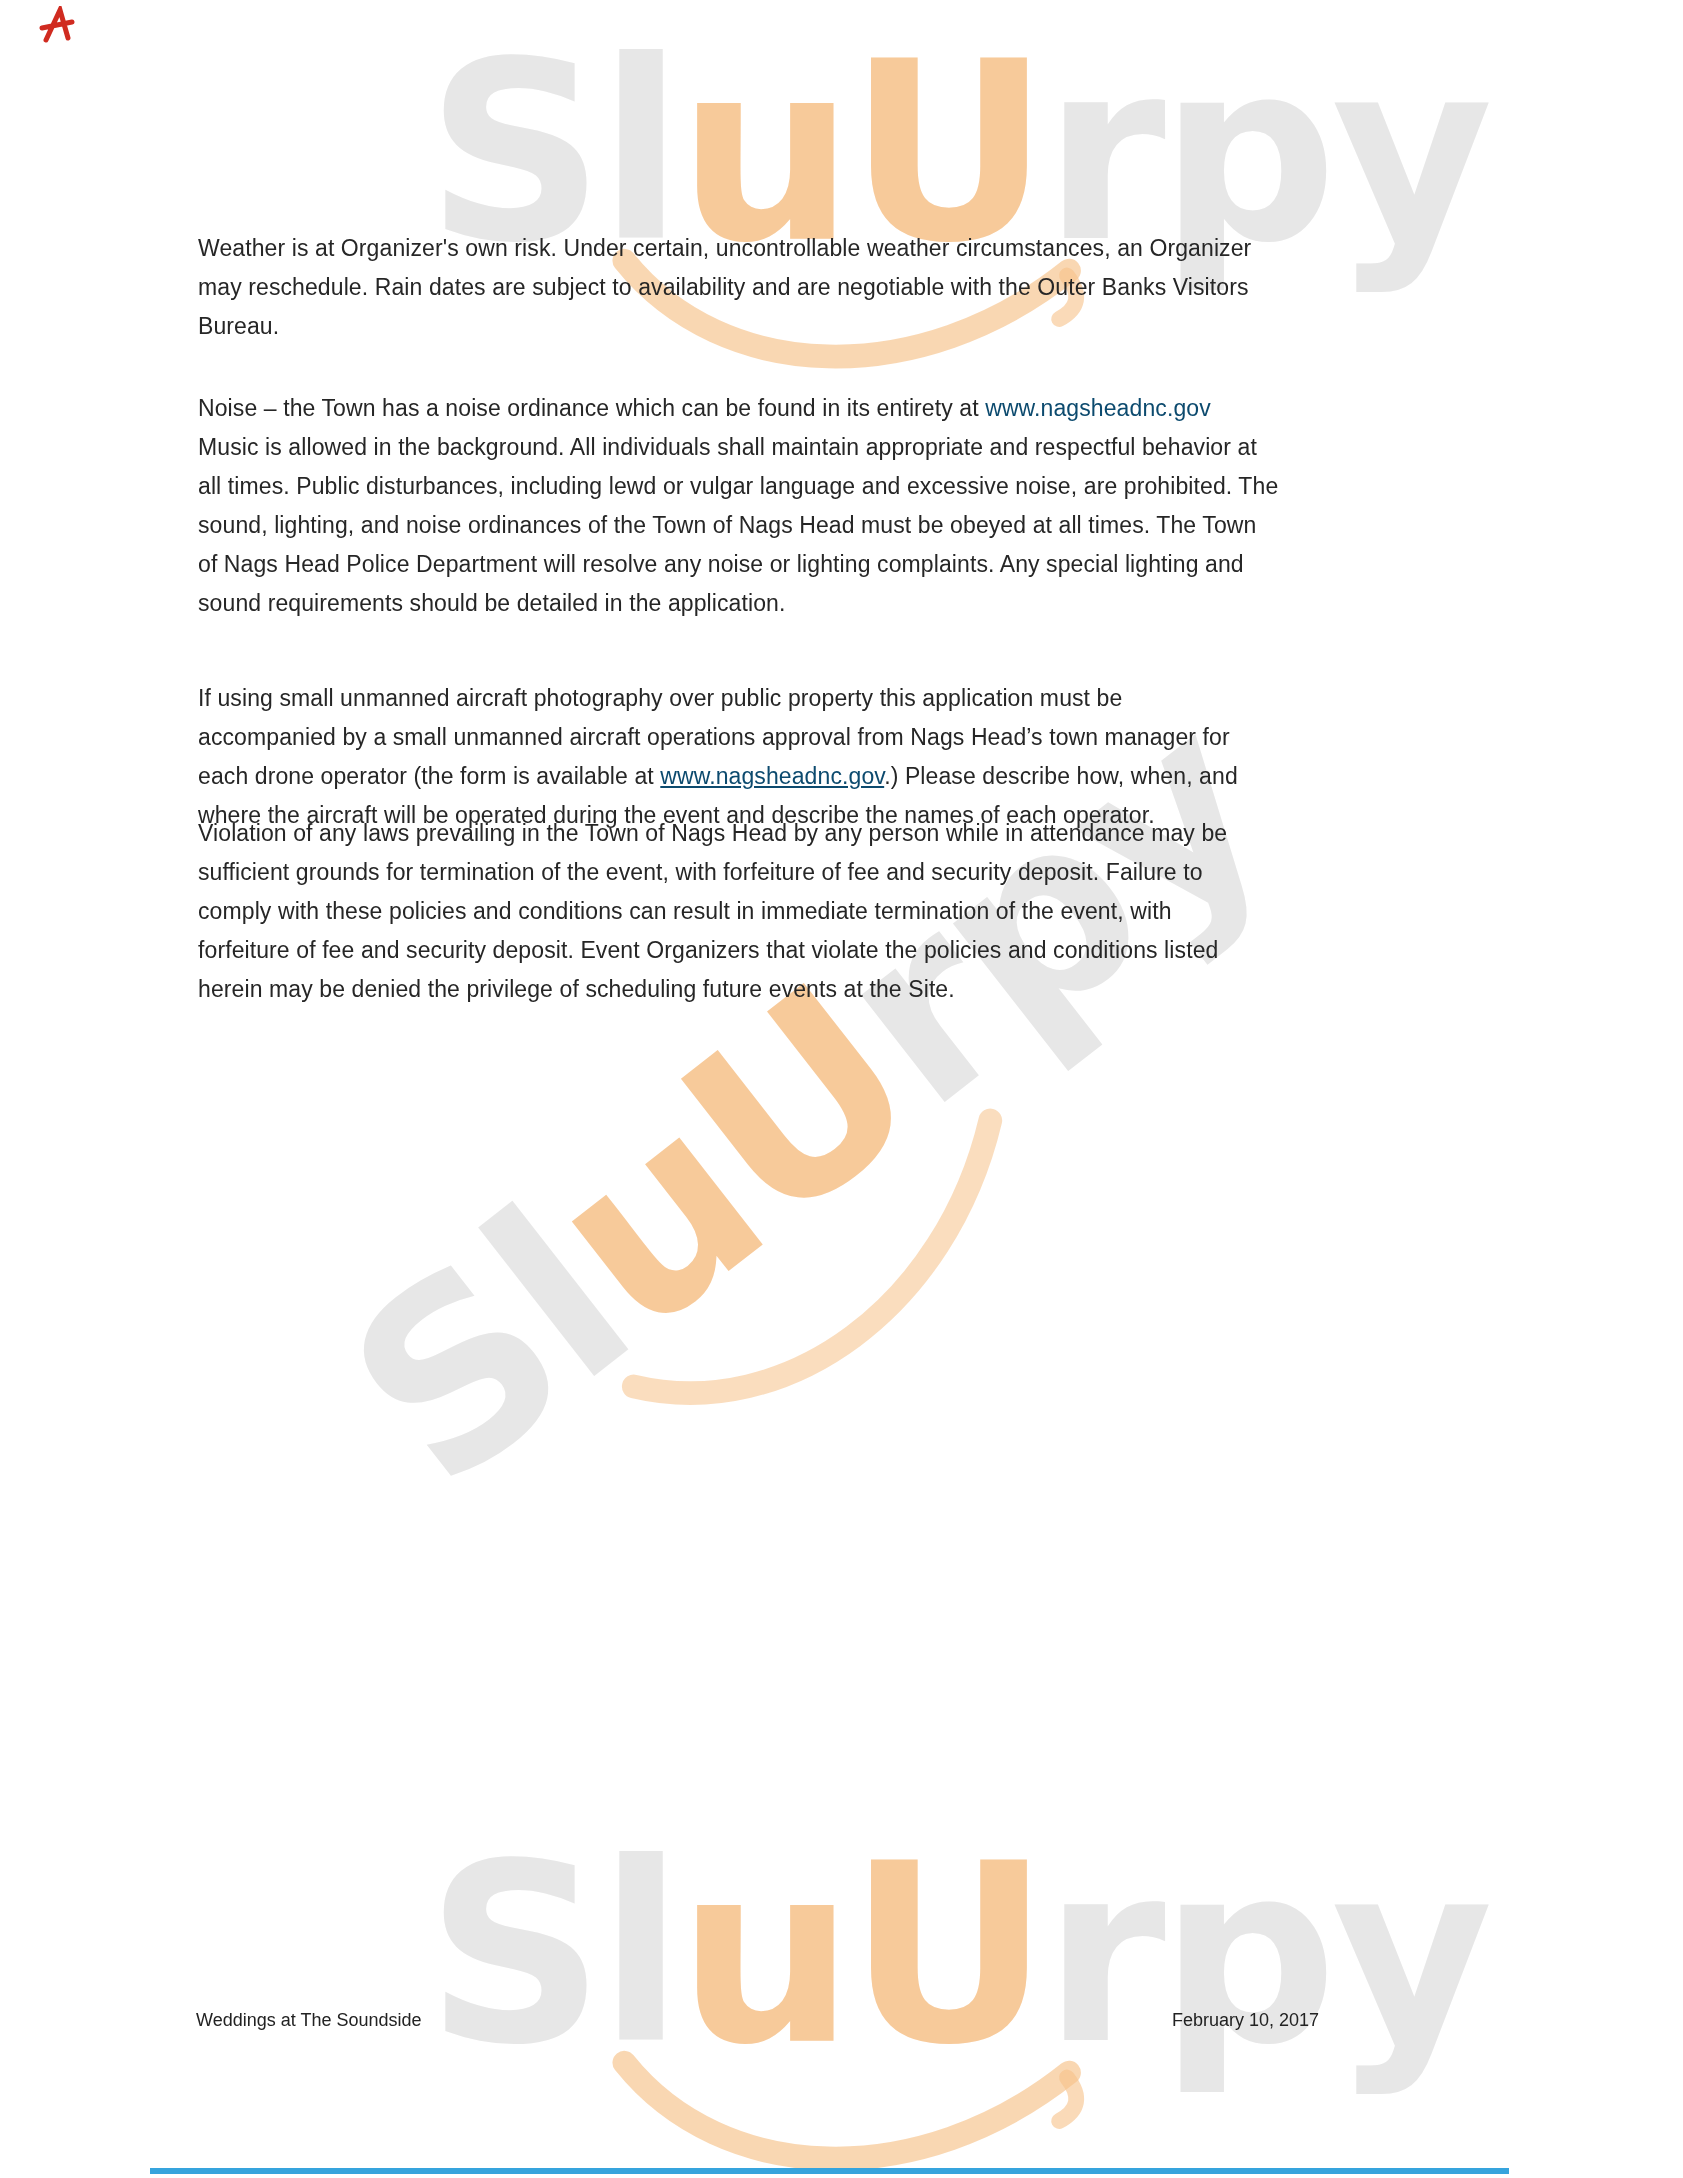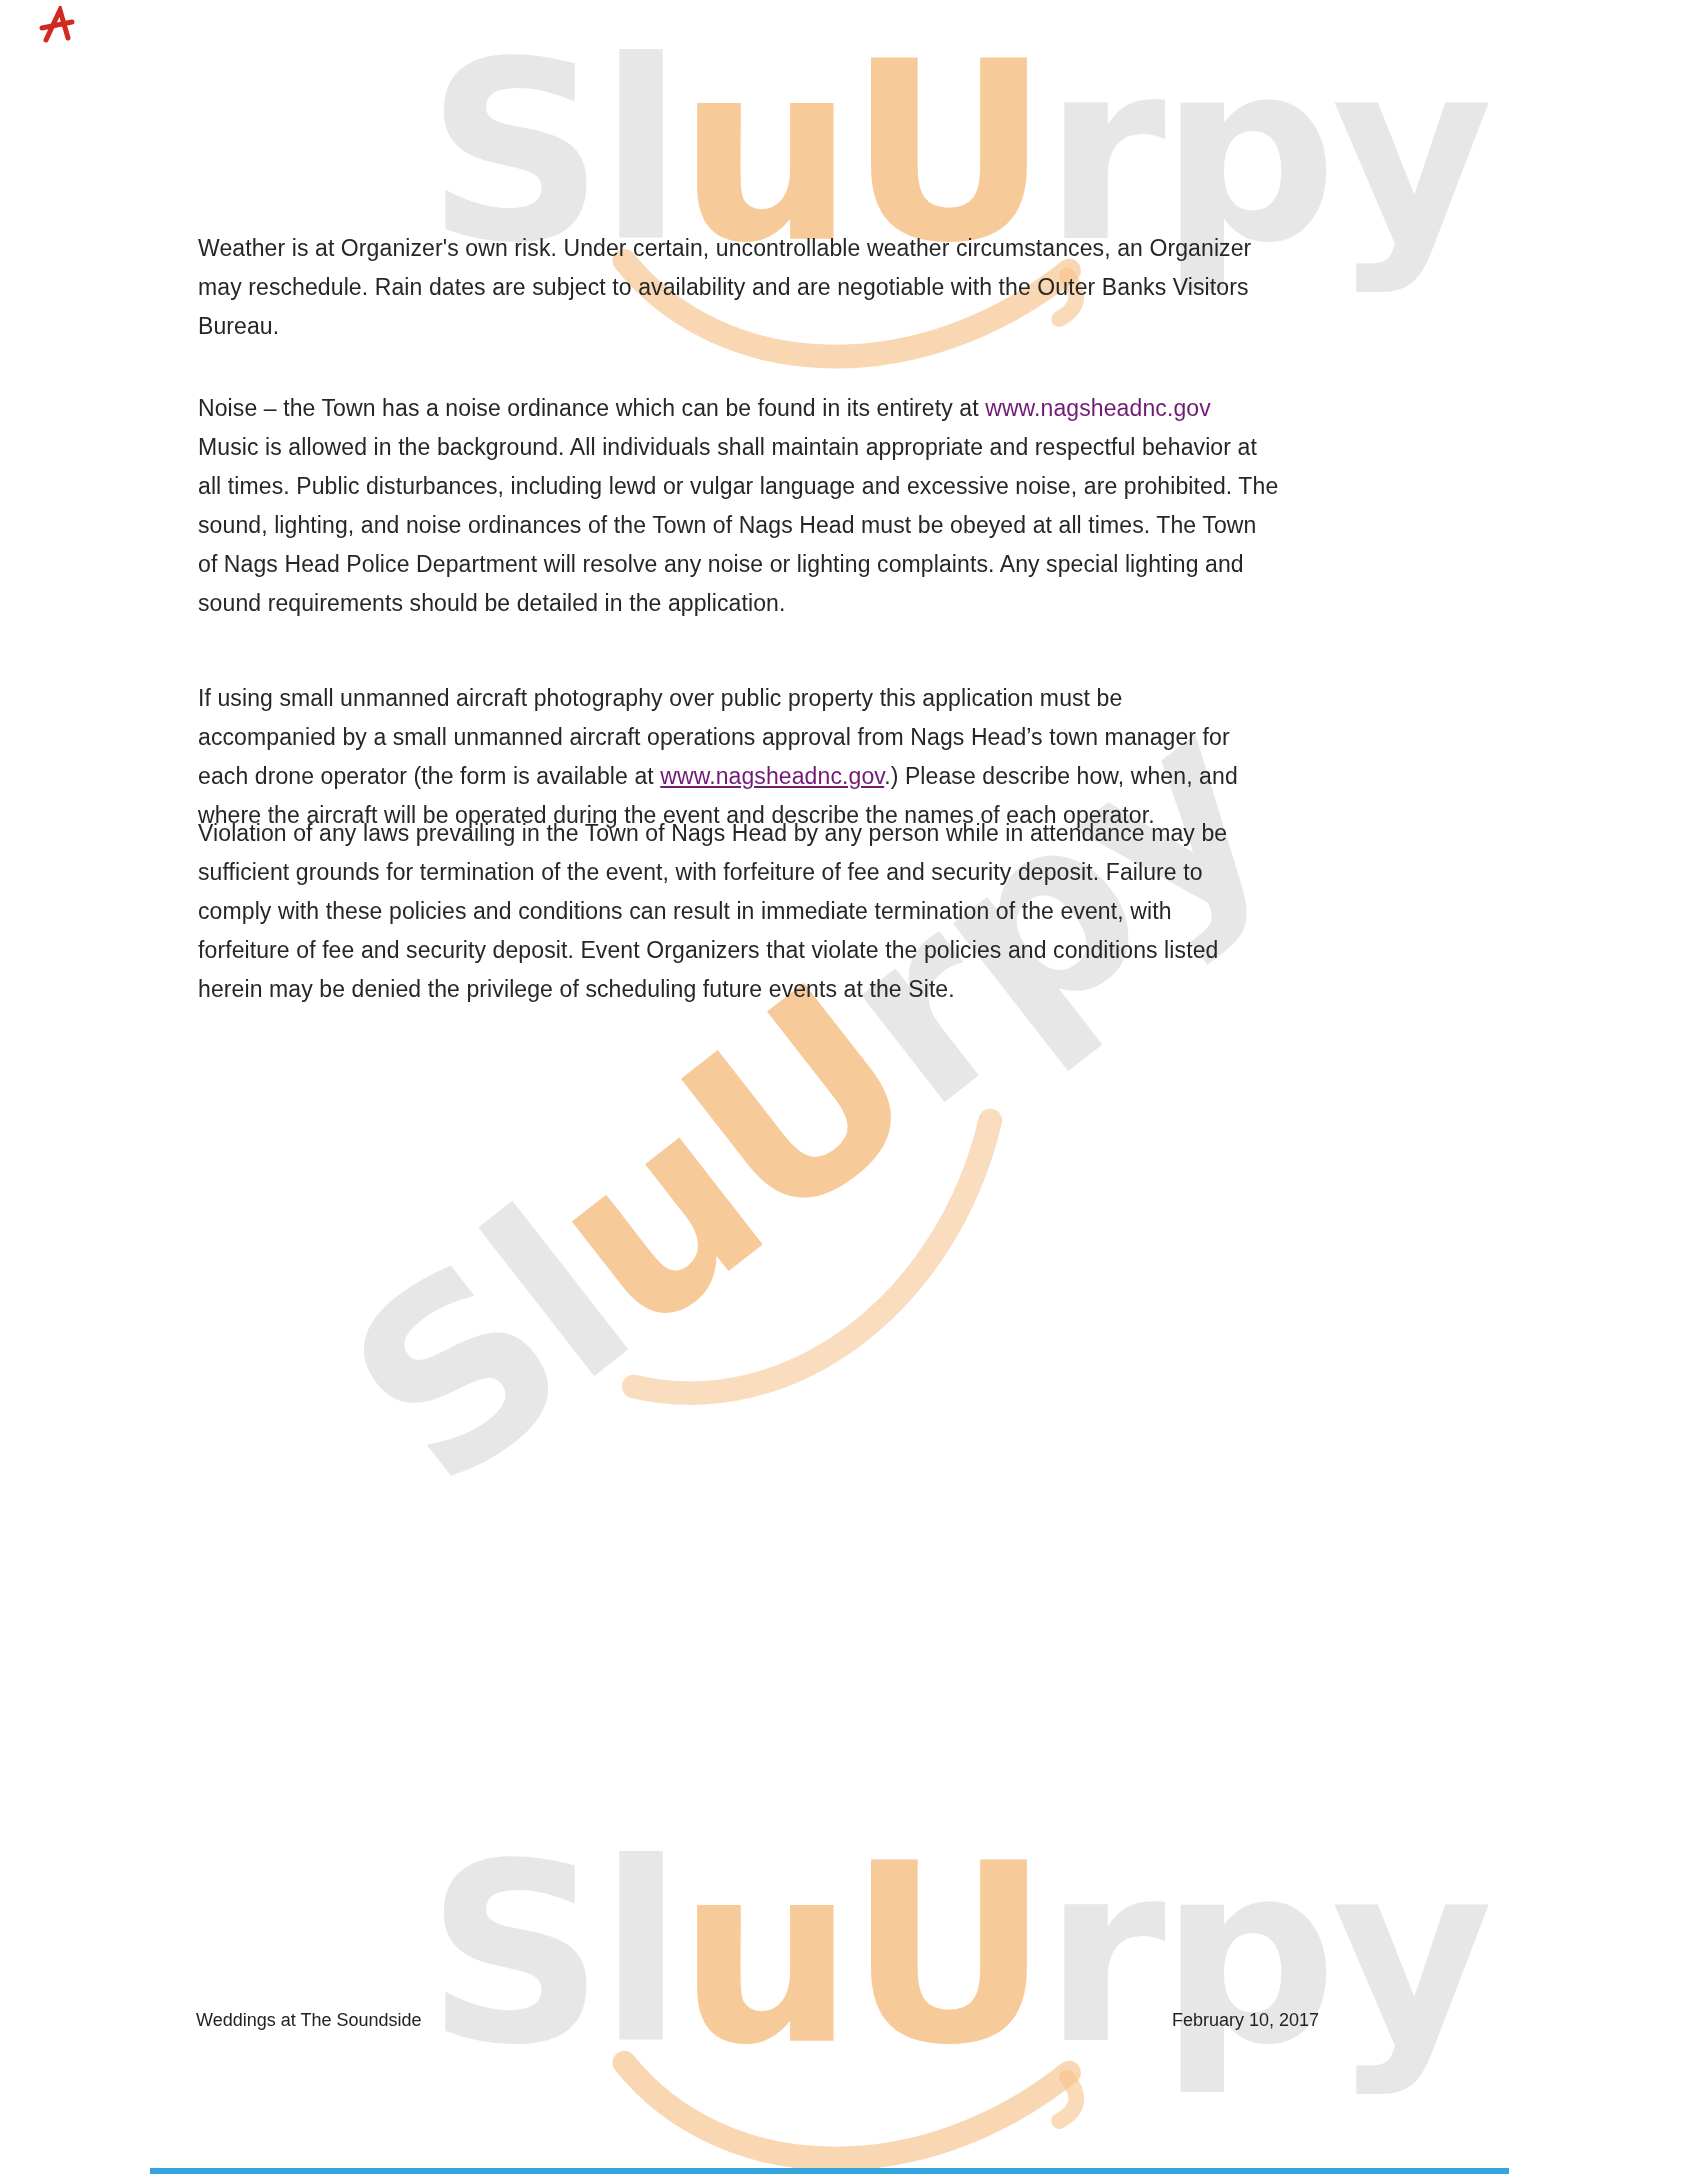--- a/index.html
+++ b/index.html
@@ -36,21 +36,21 @@
     position: absolute;
     left: 198px;
     width: 1297px;
     font-size: 23px;
     line-height: 39px;
     letter-spacing: 0.1px;
     white-space: pre-line;
     z-index: 2;
   }
   .doc-link {
-    color: #701a75;
+    color: #0c4a6e;
     cursor: pointer;
     text-decoration: none;
   }
   .doc-link.underlined { text-decoration: underline; }
 
   
   .footer-text {
     position: absolute;
     top: 2010px;
     font-size: 18px;

